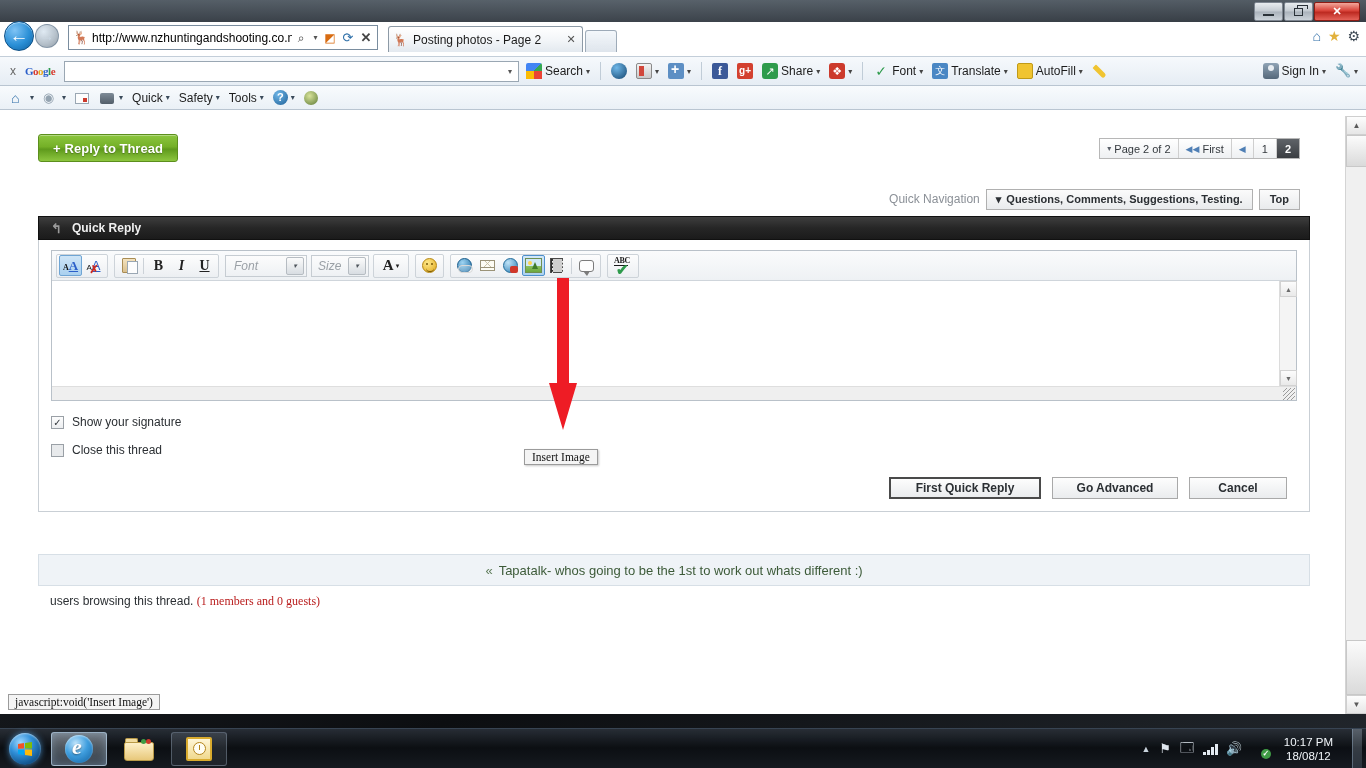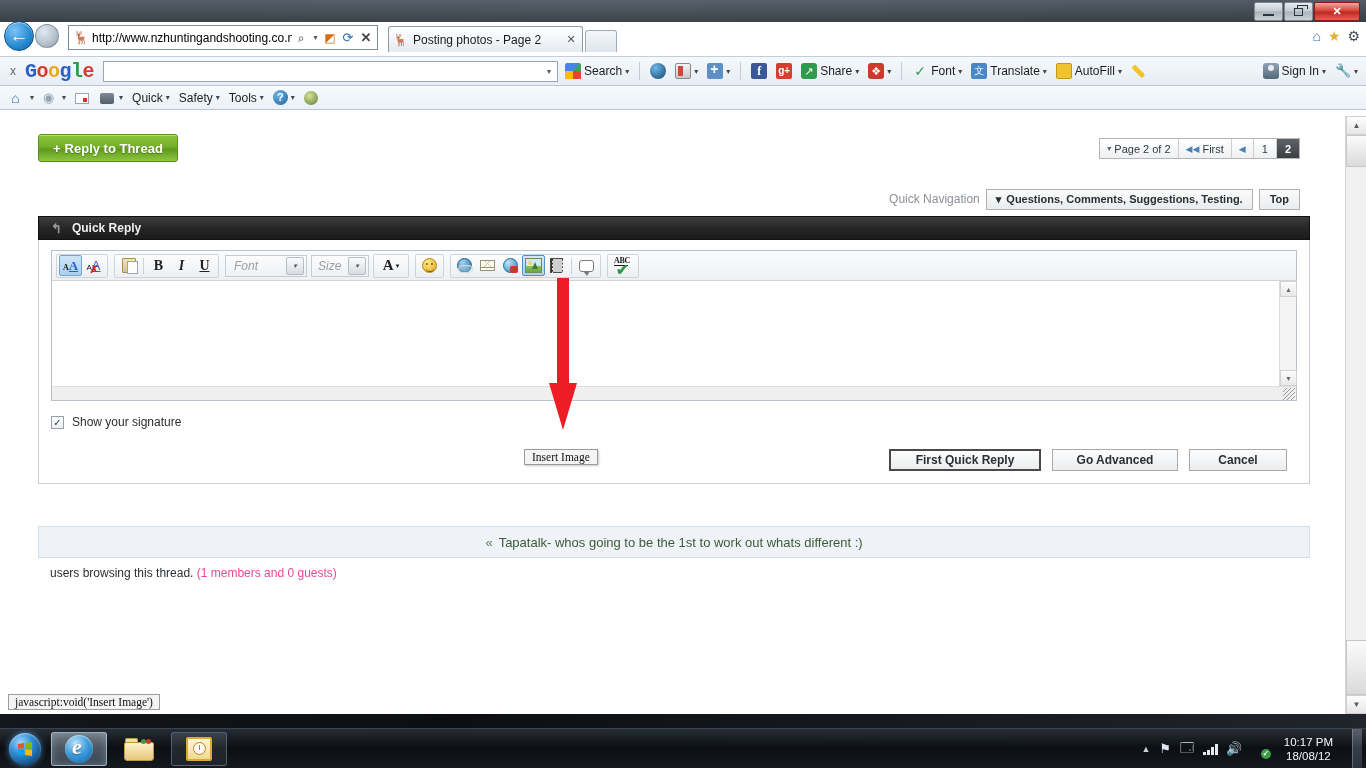--- a/index.html
+++ b/index.html
@@ -146,21 +146,21 @@
   #navbar-right .nr-ico.star { color:#e2b13c; }
 
   
   #gtoolbar {
     height:30px; background: linear-gradient(180deg,#f6f9fc 0%, #e6edf4 100%);
     border-top:1px solid #c3ced9; border-bottom:1px solid #b9c5d1;
     display:flex; align-items:center; padding:0 6px; gap:5px;
     position:relative;
   }
   .gt-x { color:#666; font-size:12px; padding:0 4px; }
-  .glogo { font-size:20px; font-weight:bold; letter-spacing:-.5px; font-family:Liberation Mono, monospace; }
+  .glogo { font-size:11px; font-weight:bold; letter-spacing:-.5px; font-family:Liberation Serif, serif; }
   .glogo .b{color:#2b5fc9}.glogo .r{color:#d63b2f}.glogo .y{color:#eaa81e}.glogo .g{color:#2e9b4c}
   #gsearch {
     width:455px; height:21px; background:#fff; border:1px solid #9aa7b3;
     display:flex; align-items:center; margin-left:4px;
   }
   #gsearch input {
     flex:1; border:none; outline:none; height:19px; font-size:12px;
     font-family:"Liberation Sans", sans-serif; padding-left:4px; color:#222;
   }
   #gsearch .gcaret{ width:16px; text-align:center; font-size:8px; color:#555; }
@@ -533,21 +533,21 @@
     height:24px;
     background: linear-gradient(180deg,#3e3e3e 0%, #262626 50%, #1b1b1b 100%);
     border:1px solid #111;
     display:flex; align-items:center; padding-left:12px;
     color:#f0f0f0; font-size:12px; font-weight:bold;
   }
   #browsing-line {
     margin-top:8px; padding-left:12px;
     font-size:12px; color:#2b2f33;
   }
-  #browsing-line .muted { color:#ec4899; }
+  #browsing-line .muted { color:#b91c1c;font-family:Liberation Serif, serif; }
 
   
   #statustip {
     position:absolute; left:8px; bottom:4px;
     background:#f4f4f4; border:1px solid #9b9b9b;
     padding:1px 6px; font-size:11.5px; color:#111;
     font-family:"Liberation Serif", serif;
     z-index:40; white-space:nowrap;
   }
 
@@ -961,20 +961,24 @@
 
                 <div id="editor-footer">
                   <div id="resize-grip"></div>
                 </div>
               </div>
 
               <div class="cbrow">
                 <span class="cbox">✓</span>
                 <span class="cblabel">Show your signature</span>
               </div>
+              <div class="cbrow">
+                <span class="cbox unchecked"></span>
+                <span class="cblabel">Close this thread</span>
+              </div>
 
               <div id="btnrow">
                 <div class="fbtn primary">First Quick Reply</div>
                 <div class="fbtn wide">Go Advanced</div>
                 <div class="fbtn">Cancel</div>
               </div>
             </div>
           </div>
 
           <div id="tapabar">

